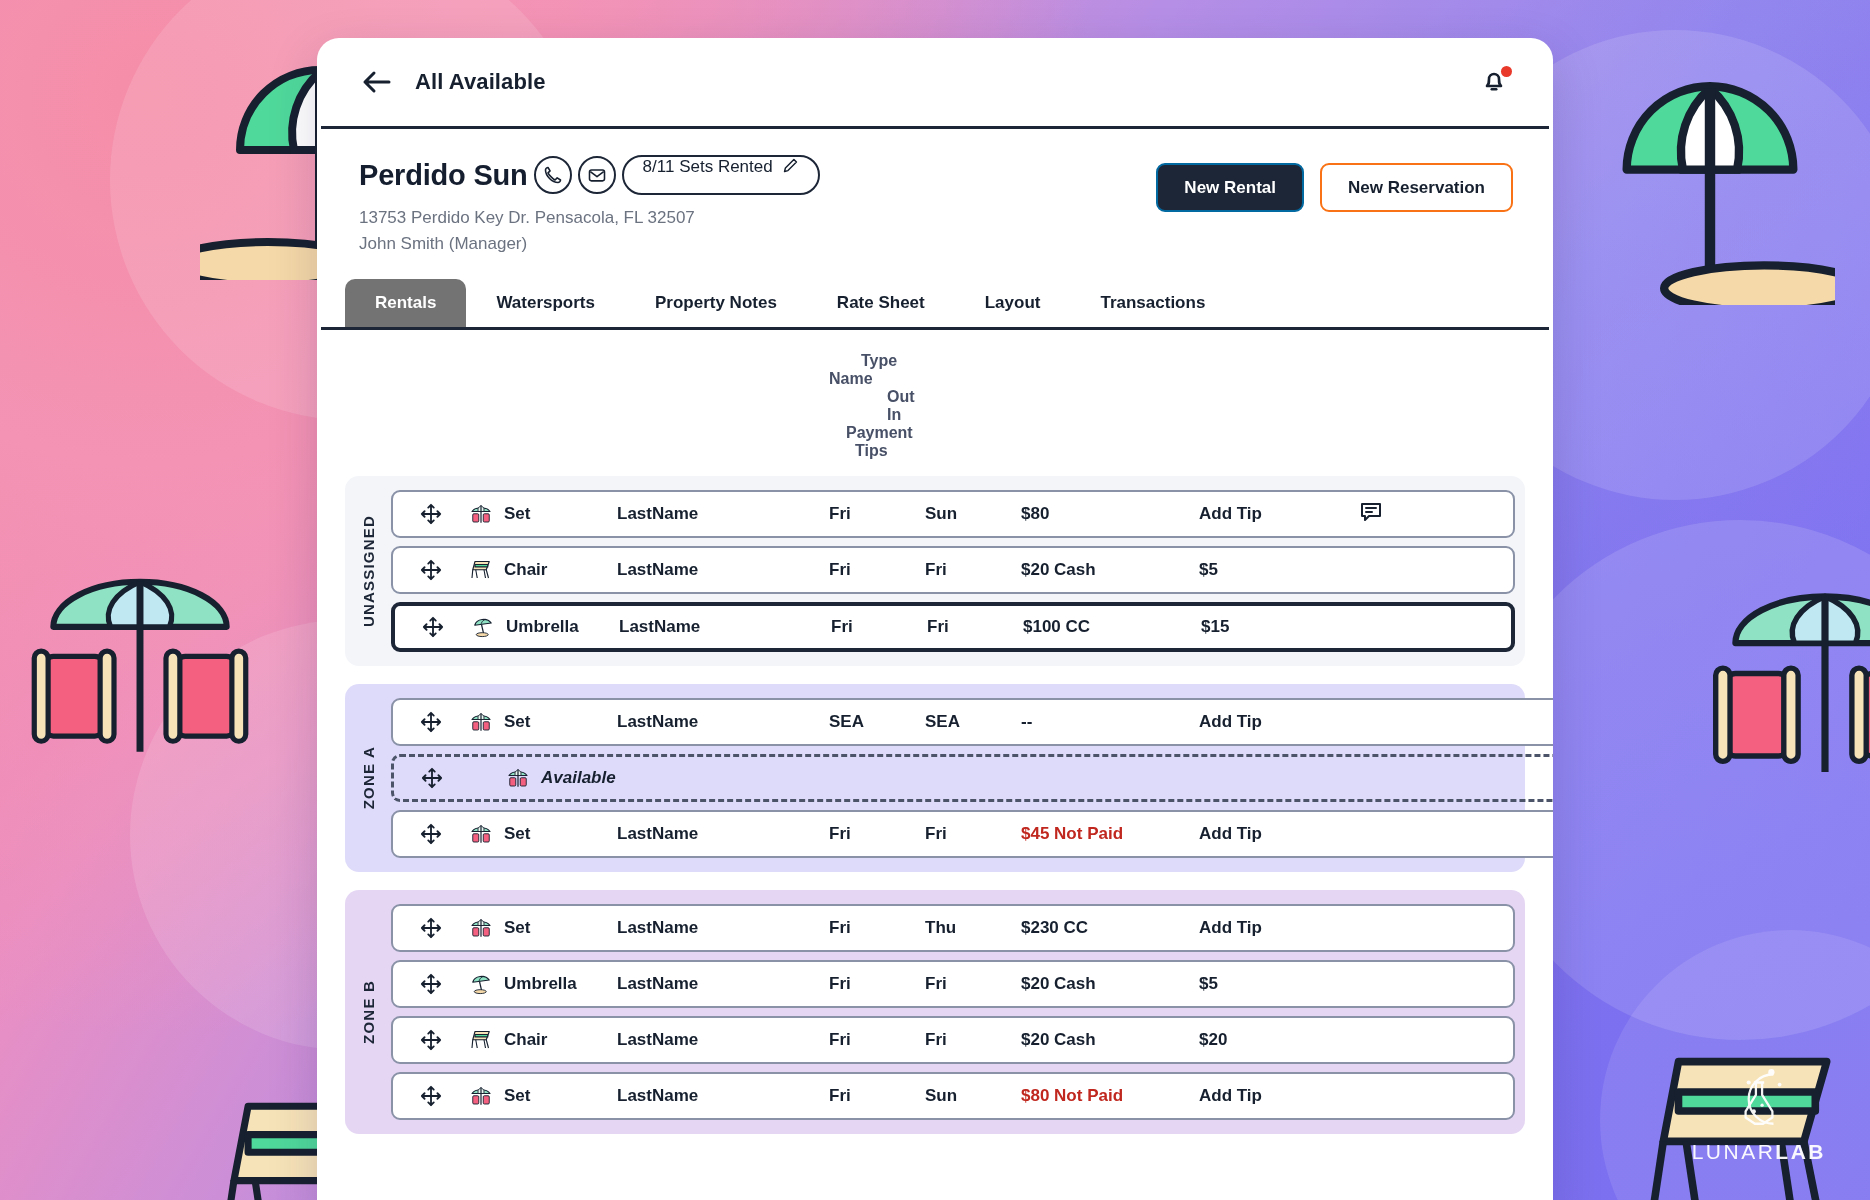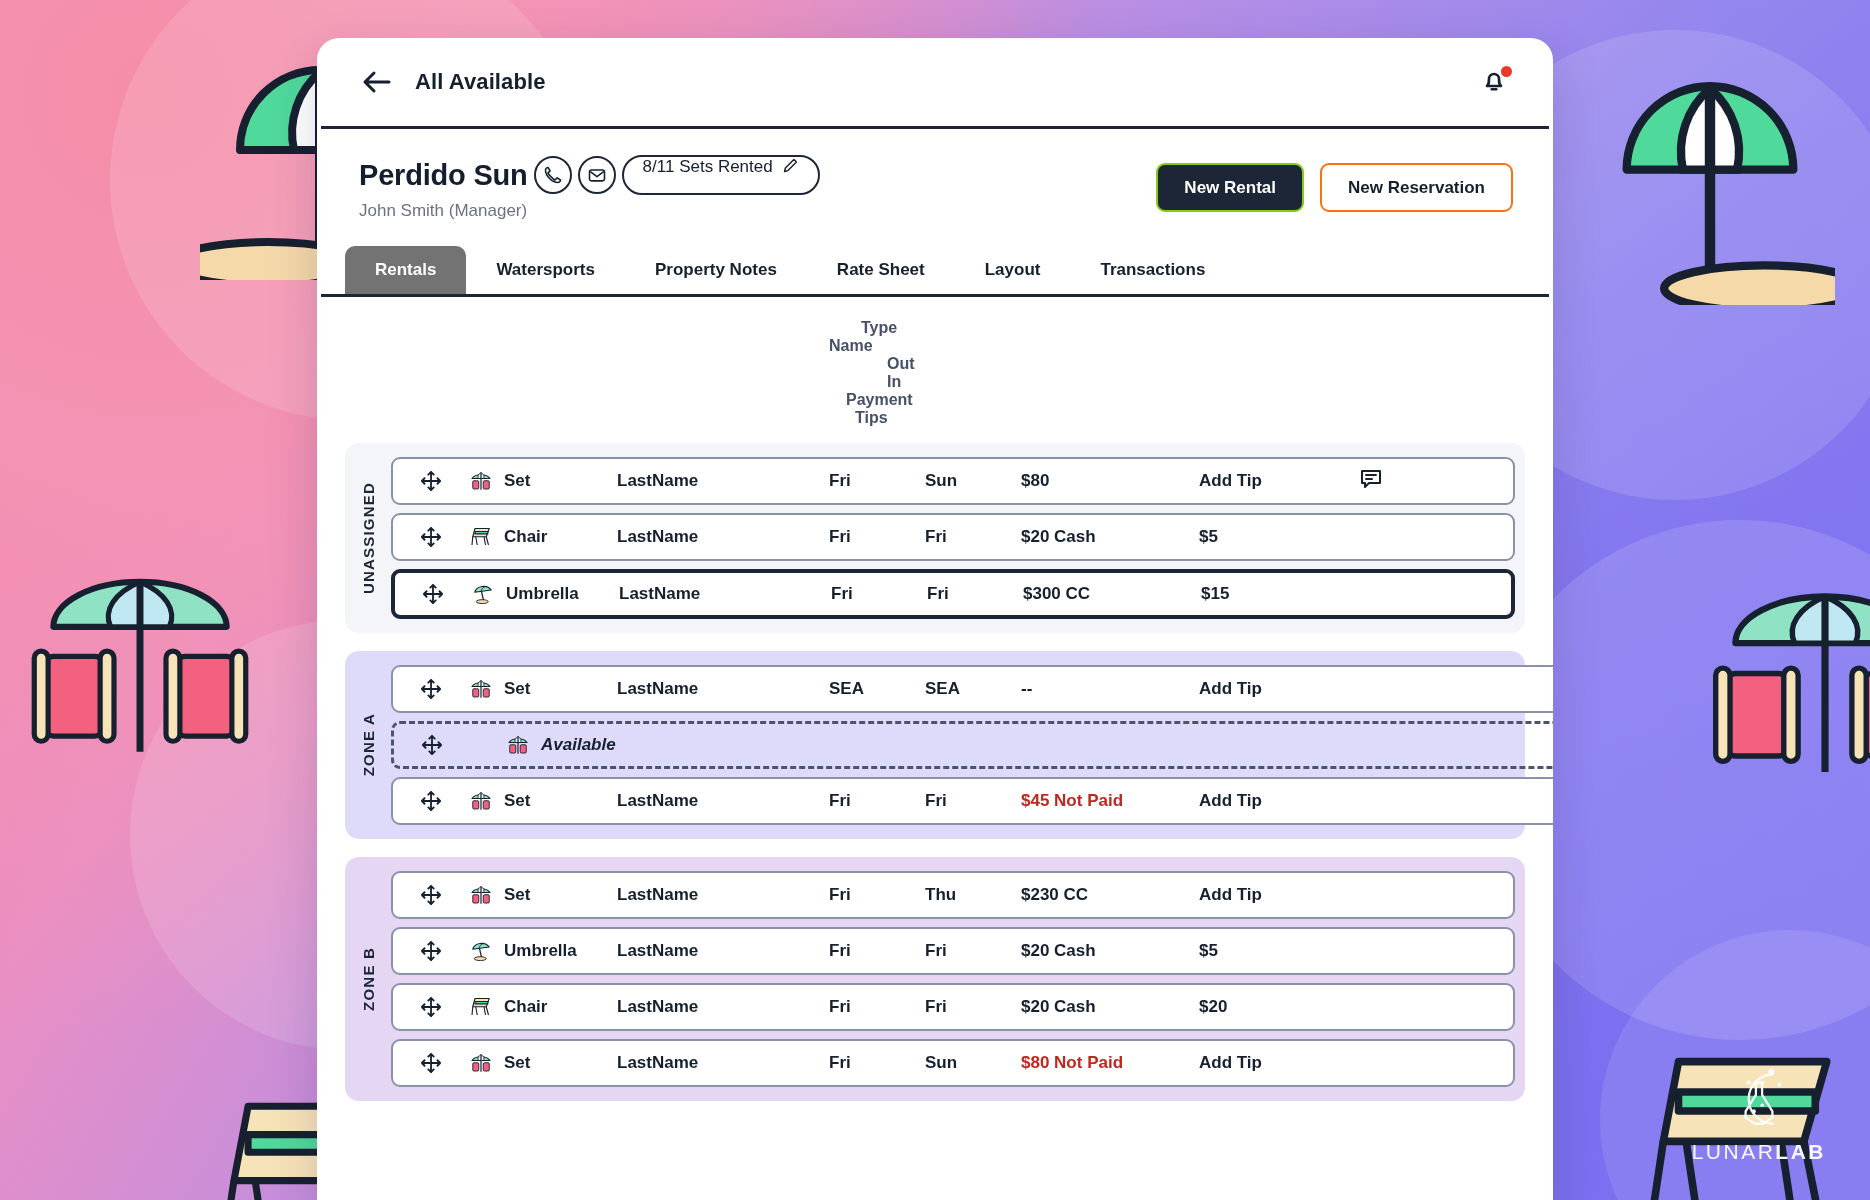--- a/index.html
+++ b/index.html
@@ -88,21 +88,21 @@
   }
   .prop-addr { font-size: 17px; color: #6b7280; margin-top: 13px; }
   .prop-mgr { font-size: 17px; color: #6b7280; margin-top: 6px; }
   .prop-actions { display: flex; gap: 16px; padding-top: 8px; }
   .btn {
     height: 49px; border-radius: 9px;
     font-size: 17px; font-weight: bold;
     display: flex; align-items: center; justify-content: center;
     padding: 0 26px; cursor: pointer; white-space: nowrap;
   }
-  .btn-dark { background: #1c2636; color: #fff; border: 2px solid #84cc16; }
+  .btn-dark { background: #1c2636; color: #fff; border: 2px solid #0369a1; }
   .btn-light { background: #fff; color: #16202f; border: 2px solid #f97316; }
 
   
   .tabs-wrap { margin-top: 25px; padding: 0 8px 0 28px; }
   .tabs { display: flex; align-items: flex-end; gap: 0; }
   .tab {
     padding: 14px 30px; font-size: 17px; font-weight: bold;
     color: #16202f; cursor: pointer; border-radius: 10px 10px 0 0;
     white-space: nowrap;
   }
@@ -310,20 +310,21 @@
             <path d="M4 8 L12 14 L20 8" fill="none" stroke="#16202f" stroke-width="1.9" stroke-linejoin="round"></path>
           </svg>
         </div>
         <div class="pill">
           <span>8/11 Sets Rented</span>
           <svg width="17" height="17" viewBox="0 0 20 20">
             <path d="M3 17 L4 13 L14 3 L17 6 L7 16 Z" fill="none" stroke="#16202f" stroke-width="1.7" stroke-linejoin="round"></path>
           </svg>
         </div>
       </div>
+      <div class="prop-addr">13753 Perdido Key Dr. Pensacola, FL 32507</div>
       <div class="prop-mgr">John Smith (Manager)</div>
     </div>
     <div class="prop-actions">
       <div class="btn btn-dark">New Rental</div>
       <div class="btn btn-light">New Reservation</div>
     </div>
   </div>
 
   <div class="tabs-wrap">
     <div class="tabs">
@@ -417,21 +418,21 @@
       <path d="M5 15 A12 10 0 0 1 27 12 Z" fill="#8fe3c4" stroke="#16202f" stroke-width="1.5" stroke-linejoin="round"></path>
       <path d="M13 14 A12 10 0 0 1 19 7" fill="none" stroke="#16202f" stroke-width="1.1"></path>
       <line x1="14" y1="14" x2="17" y2="27" stroke="#16202f" stroke-width="1.6"></line>
       <ellipse cx="15" cy="27.5" rx="8" ry="2.6" fill="#f5d9a8" stroke="#16202f" stroke-width="1.2"></ellipse>
     </svg></span>
               <span>Umbrella</span>
             </div>
             <div class="c-name">LastName</div>
             <div class="c-out">Fri</div>
             <div class="c-in">Fri</div>
-            <div class="c-pay ">$300 CC</div>
+            <div class="c-pay ">$100 CC</div>
             <div class="c-tips tips-link">$15</div>
             <div class="c-note"></div>
           </div>
         </div>
       </div>
       <div class="group group-zonea">
         <div class="zone-label">
           <span>ZONE A</span>
         </div>
         <div class="rows">

